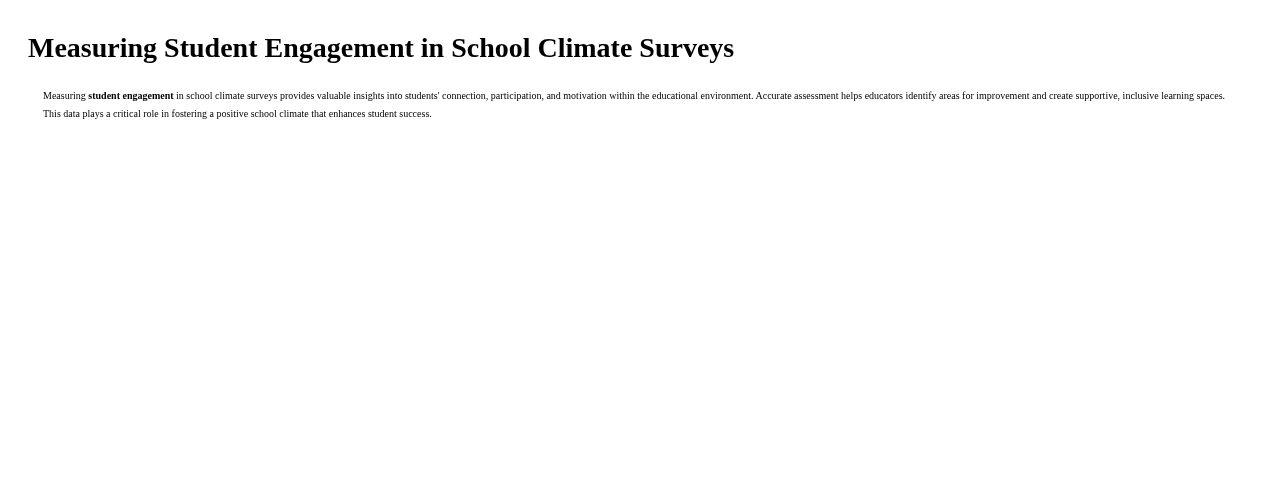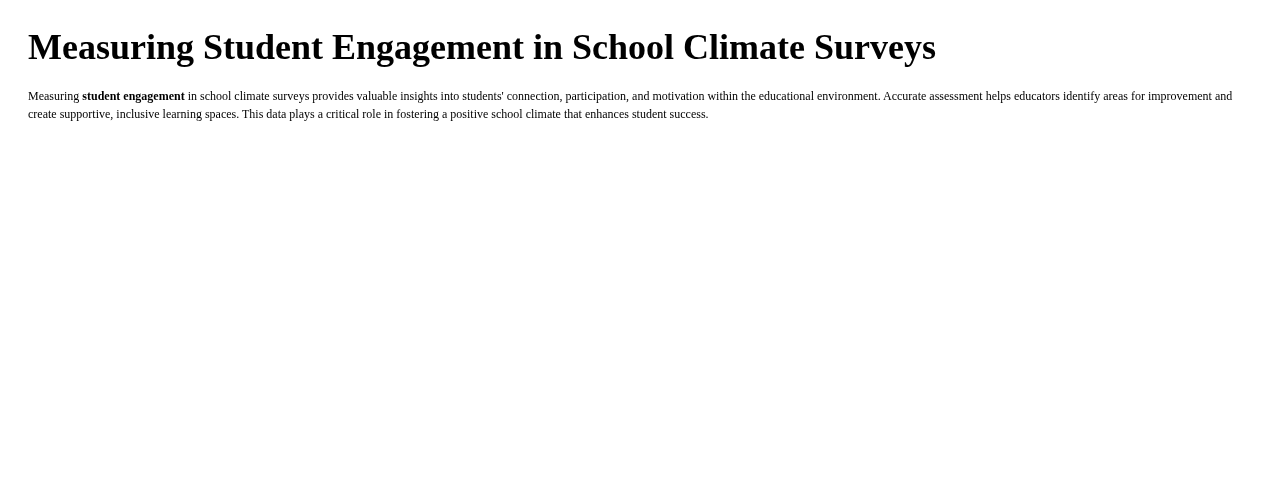--- a/index.html
+++ b/index.html
@@ -12,30 +12,30 @@
     }
     body {
       font-family: "Liberation Serif", serif;
       color: #000000;
     }
     .page {
       padding: 8px 28px 0 28px;
     }
     h1 {
       font-family: "Liberation Serif", serif;
-      font-size: 36px;
+      font-size: 28px;
       font-weight: bold;
       margin: 21px 0 21px 0;
       line-height: 37px;
     }
     p {
       font-family: "Liberation Serif", serif;
-      font-size: 12px;
+      font-size: 10px;
       line-height: 18px;
-      margin: 0;
+      margin: 15px;
     }
     b { font-weight: bold; }
   </style>
 </head>
 <body>
 
 <div class="page">
   <h1>Measuring Student Engagement in School Climate Surveys</h1>
   <p><span>Measuring </span><b>student engagement</b><span> in school climate surveys provides valuable insights into students' connection, participation, and motivation within the educational environment. Accurate assessment helps educators identify areas for improvement and create supportive, inclusive learning spaces. This data plays a critical role in fostering a positive school climate that enhances student success.</span></p>
 </div>

